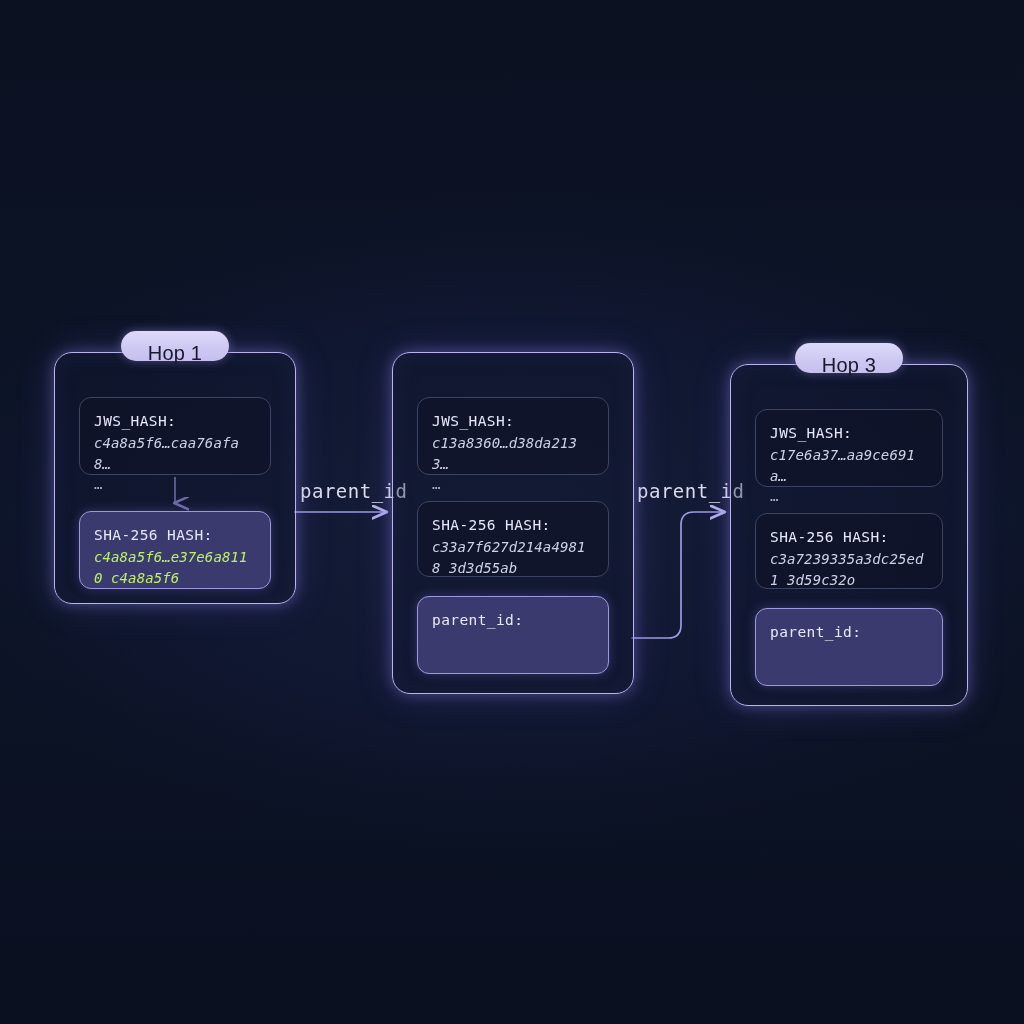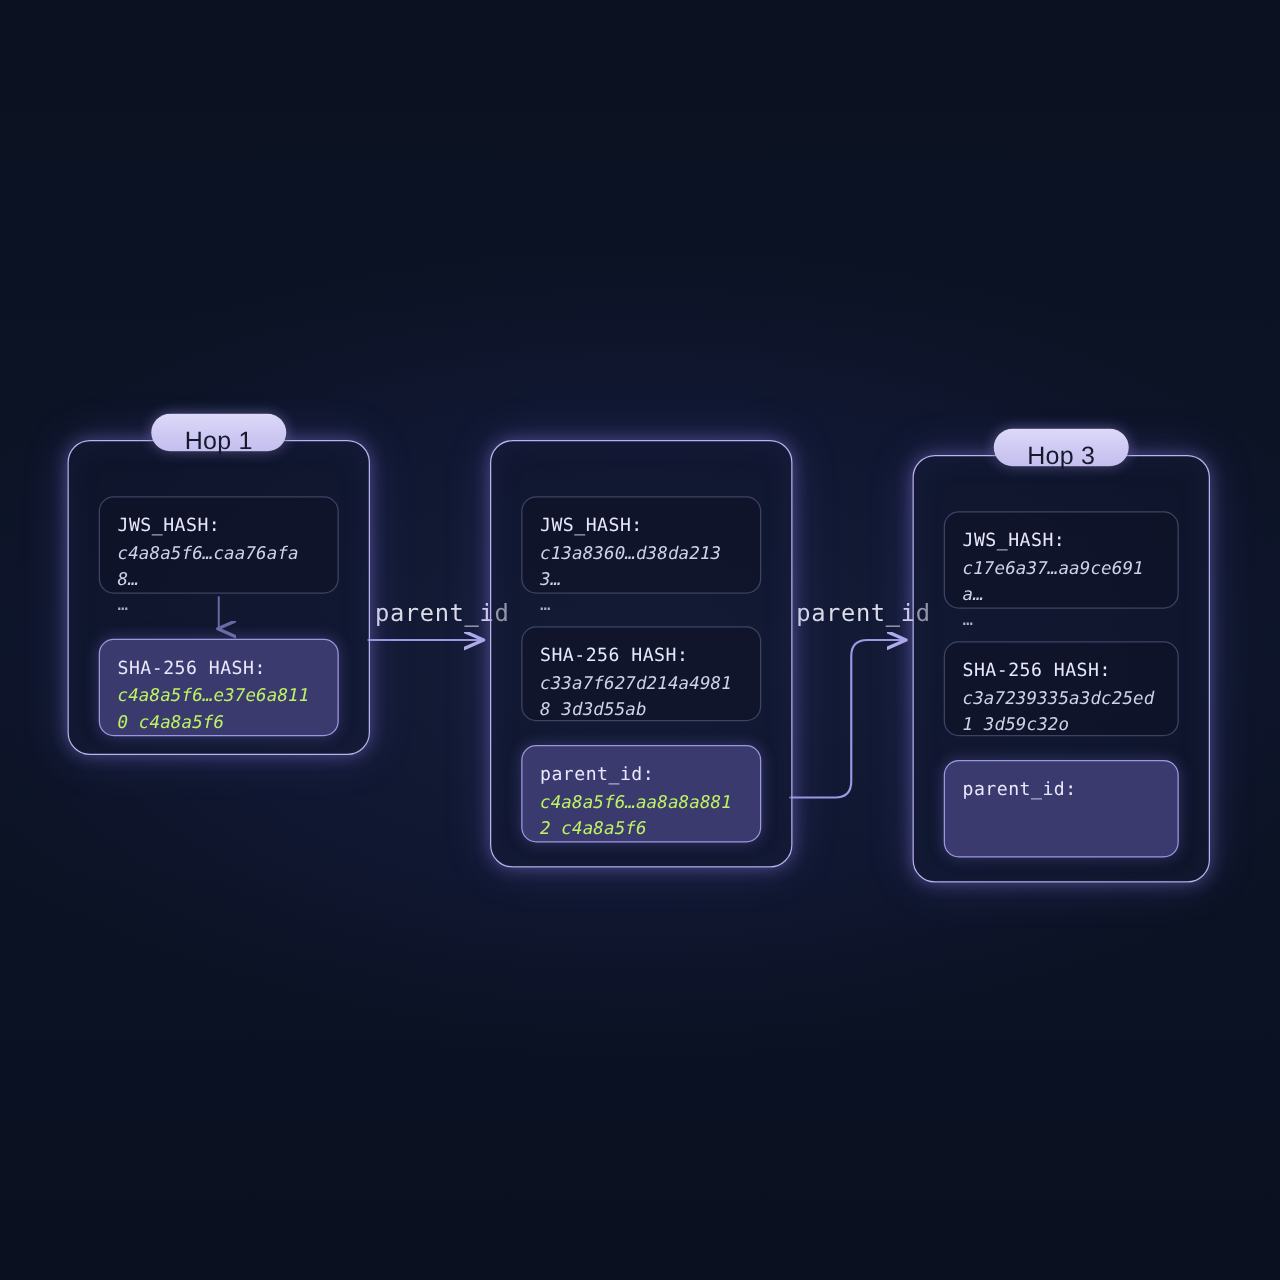--- a/index.html
+++ b/index.html
@@ -180,21 +180,20 @@
       <div class="fellipsis">…</div>
     </div>
 
     <div class="field plain" id="h2-sha">
       <div class="flabel">SHA-256 HASH:</div>
       <div class="fval">c33a7f627d214a49818 3d3d55ab</div>
     </div>
 
     <div class="field accent" id="h2-pid">
       <div class="flabel">parent_id:</div>
-      <div class="fval">c4a8a5f6…aa8a8a8812 c4a8a5f6</div>
     </div>
   </div>
 
   <div class="hop-card" id="hop3">
     <div class="hop-pill">Hop 3</div>
 
     <div class="field plain" id="h3-jws">
       <div class="flabel">JWS_HASH:</div>
       <div class="fval">c17e6a37…aa9ce691a…</div>
       <div class="fellipsis">…</div>

